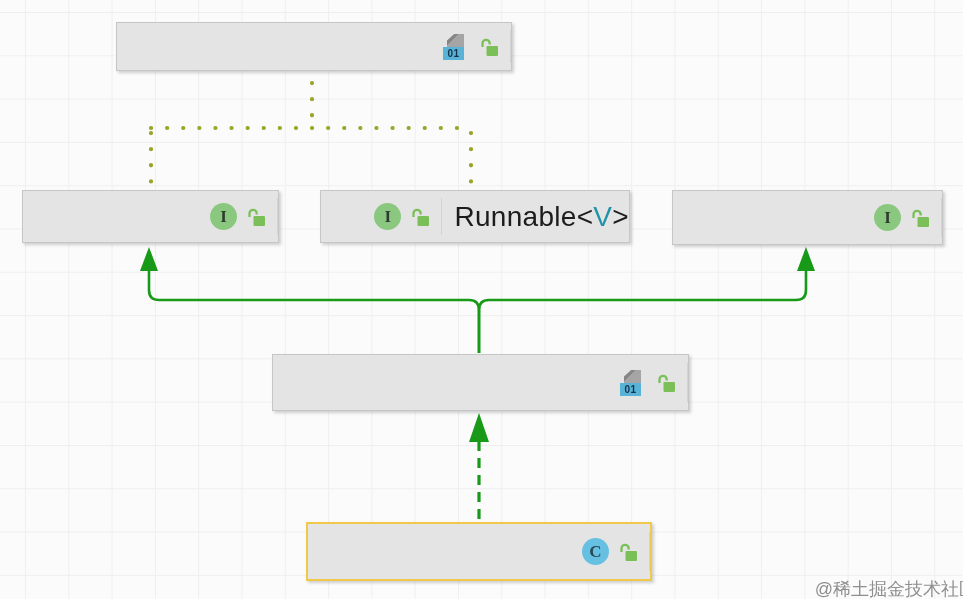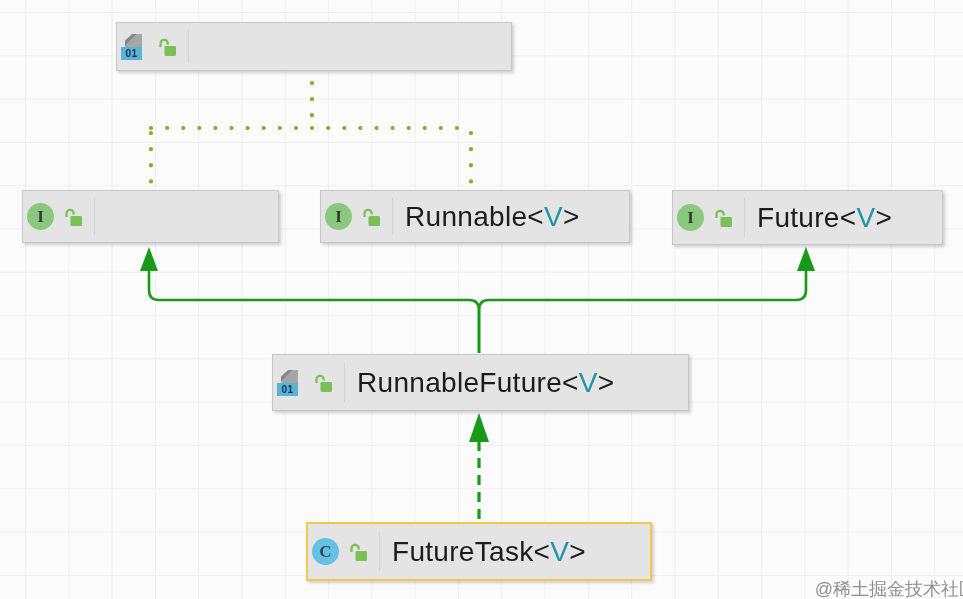--- a/index.html
+++ b/index.html
@@ -47,20 +47,21 @@
   .node {
     position: absolute;
     display: flex;
     align-items: center;
     box-sizing: border-box;
     padding-left: 4px;
     background: var(--node_bg, #e4e4e4);
     border: 1px solid var(--node_border, #c6c6c6);
     box-shadow: 2px 2px 3px rgba(0,0,0,0.18);
     cursor: default;
+    justify-content: flex-end;
   }
   .node.selected {
     border: 2px solid var(--selection_yellow, #f0c84a);
   }
 
   .circle-icon {
     width: 27px; height: 27px;
     border-radius: 50%;
     display: inline-flex;
     align-items: center;
@@ -201,47 +202,44 @@
     <span class="circle-icon interface-circle">
         <span>I</span>
       </span>
     <span class="lock">
       <svg width="22" height="22" viewBox="0 0 22 22">
         <path d="M4.5 11 V7.4 a3.6 3.6 0 0 1 7.2 0 v1.2" fill="none" stroke="var(--lock_green,#7abf58)" stroke-width="2.3"></path>
         <rect x="8.5" y="10" width="11.5" height="10" rx="1.2" fill="var(--lock_green,#7abf58)"></rect>
       </svg>
     </span>
     <span class="divider"></span>
-    <span class="label"><span>Future</span><span>&lt;</span><span class="tparam">V</span><span>&gt;</span></span>
   </div>
 
   <div class="node" style="left:272px; top:354px; width:417px; height:57px;">
     <span class="anno-icon">
       <span class="page"></span>
       <span class="zeroone">01</span>
     </span>
     <span class="lock">
       <svg width="22" height="22" viewBox="0 0 22 22">
         <path d="M4.5 11 V7.4 a3.6 3.6 0 0 1 7.2 0 v1.2" fill="none" stroke="var(--lock_green,#7abf58)" stroke-width="2.3"></path>
         <rect x="8.5" y="10" width="11.5" height="10" rx="1.2" fill="var(--lock_green,#7abf58)"></rect>
       </svg>
     </span>
     <span class="divider"></span>
-    <span class="label"><span>RunnableFuture</span><span>&lt;</span><span class="tparam">V</span><span>&gt;</span></span>
   </div>
 
   <div class="node selected" style="left:306px; top:522px; width:346px; height:59px;">
     <span class="circle-icon class-circle">
         <span>C</span>
       </span>
     <span class="lock">
       <svg width="22" height="22" viewBox="0 0 22 22">
         <path d="M4.5 11 V7.4 a3.6 3.6 0 0 1 7.2 0 v1.2" fill="none" stroke="var(--lock_green,#7abf58)" stroke-width="2.3"></path>
         <rect x="8.5" y="10" width="11.5" height="10" rx="1.2" fill="var(--lock_green,#7abf58)"></rect>
       </svg>
     </span>
     <span class="divider"></span>
-    <span class="label"><span>FutureTask</span><span>&lt;</span><span class="tparam">V</span><span>&gt;</span></span>
   </div>
 
   <div class="watermark">@稀土掘金技术社区</div>
 
 </div>
 
 </body></html>

